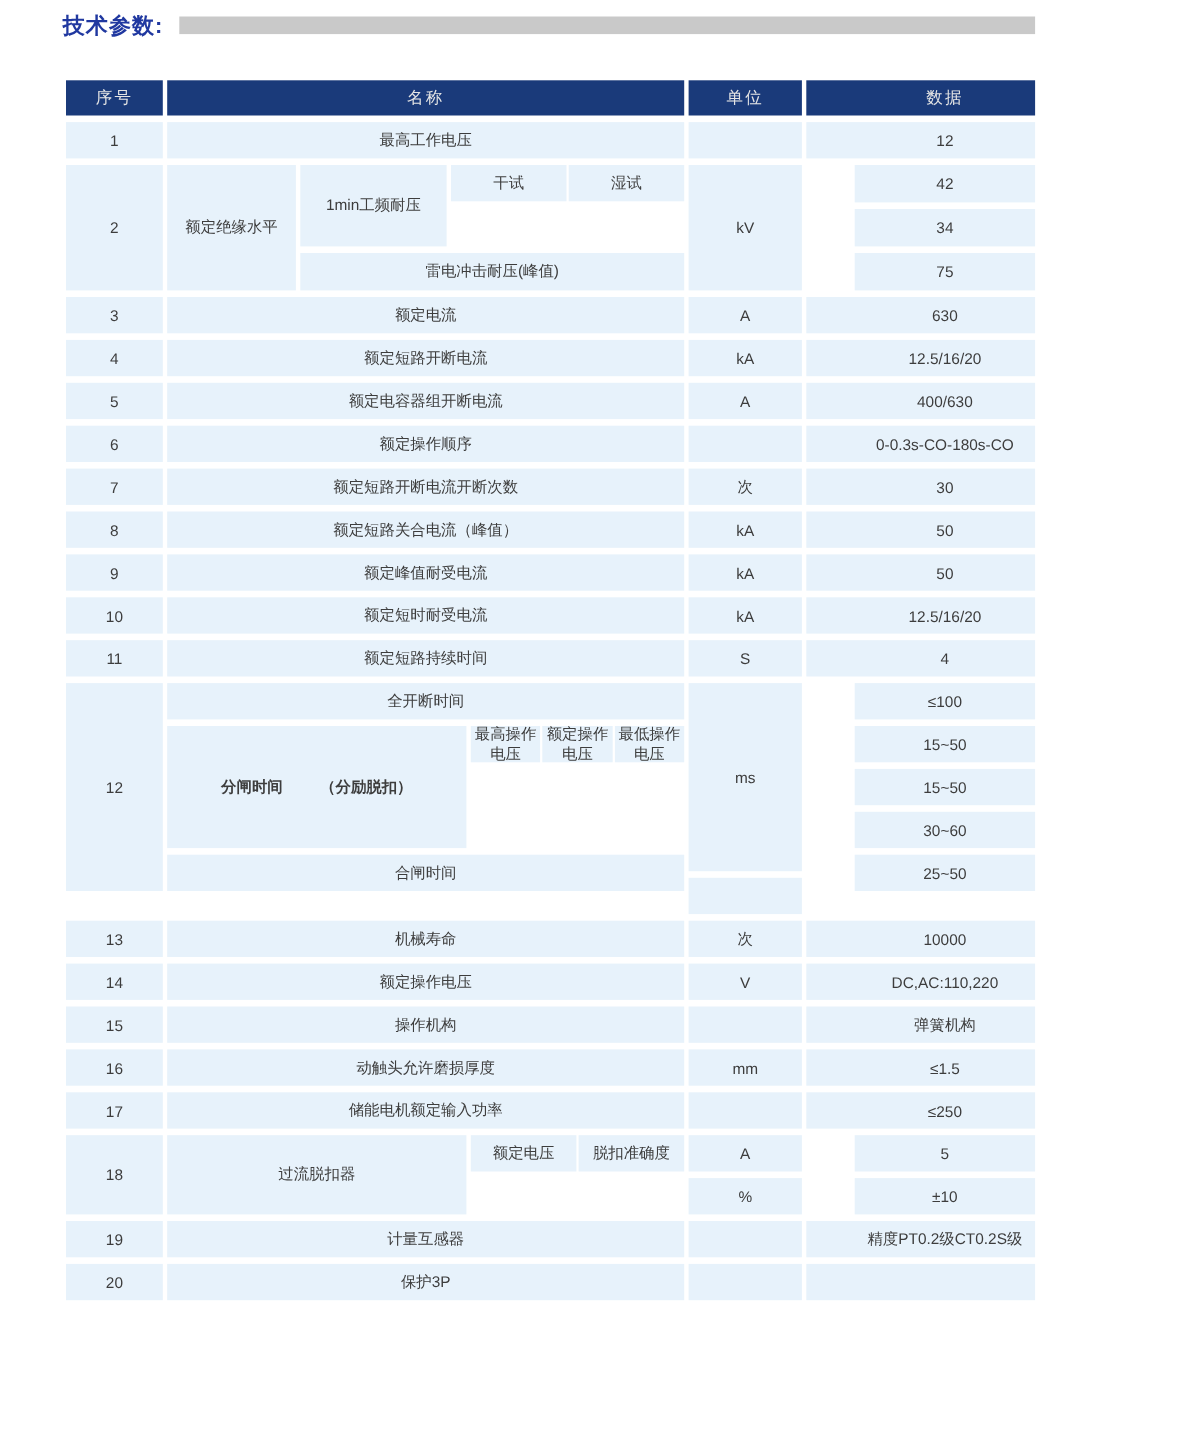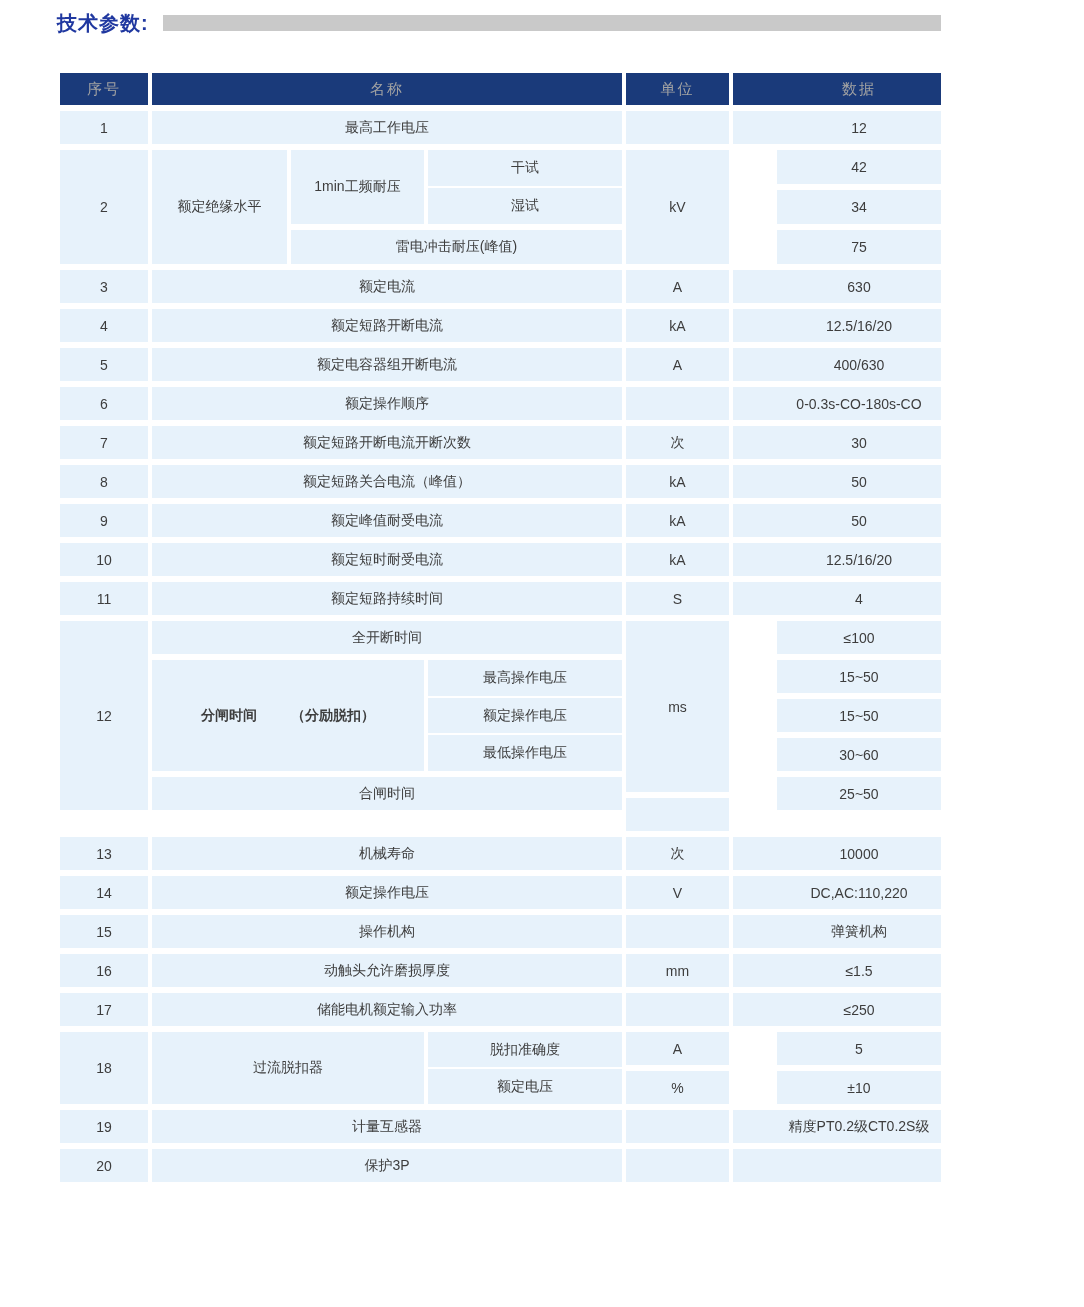--- a/index.html
+++ b/index.html
@@ -28,29 +28,29 @@
   .cell {
     background: #e7f2fb;
     display: flex; align-items: center; justify-content: center;
     font-size: 14px; height: 33px; text-align: center;
   }
   .c-no   { width: 88px;  flex: none; }
   .c-name { width: 470px; flex: none; }
   .c-unit { width: 103px; flex: none; }
   .c-data { width: 208px; flex: none; padding-left: 44px; }
   .hdr .cell {
-    background: #1a3a7a; color: #a3a3a3;
+    background: #1a3a7a; color: #e5e5e5;
     font-size: 15px; height: 32px; letter-spacing: 2px;
   }
   
   .col6 { display: flex; flex-direction: column; gap: 6px; }
-  .col2 { display: flex; flex-direction: column; gap: 2px; }
+  .col2 { display: flex; flex-direction: row; gap: 2px; }
   .row4 { display: flex; gap: 4px; }
   .grow { flex: 1; }
-  .w135 { width: 135px; flex: none; }
+  .w135 { width: 117px; flex: none; }
   .w133 { width: 133px; flex: none; }
   .w272 { width: 272px; flex: none; }
   .h34  { height: 34px; }
   .h72  { height: 72px; }
   .h74  { height: 74px; }
   .h111 { height: 111px; }
   .h114 { height: 114px; }
   .h150 { height: 171px; }
   .h189 { height: 189px; }
   .two-line { flex-direction: row; gap: 34px; font-weight: bold; }
@@ -216,22 +216,22 @@
     <div class="cell c-name">储能电机额定输入功率</div>
     <div class="cell c-unit"></div>
     <div class="cell c-data">≤250</div>
   </div>
 
   <div class="band">
     <div class="cell c-no h72">18</div>
     <div class="c-name row4">
       <div class="cell w272 h72">过流脱扣器</div>
       <div class="col2 grow">
+        <div class="cell grow">额定电压</div>
         <div class="cell grow">脱扣准确度</div>
-        <div class="cell grow">额定电压</div>
       </div>
     </div>
     <div class="c-unit col6">
       <div class="cell">A</div>
       <div class="cell">%</div>
     </div>
     <div class="c-data col6">
       <div class="cell">5</div>
       <div class="cell">±10</div>
     </div>

